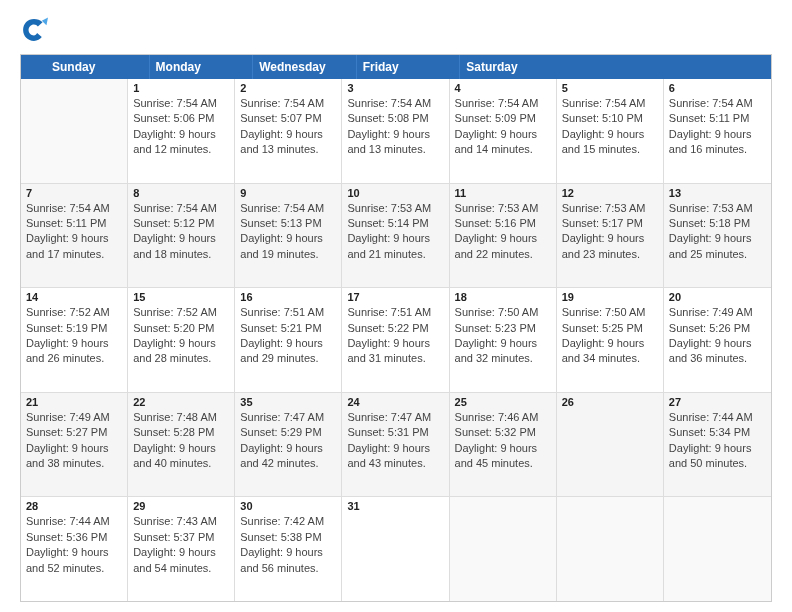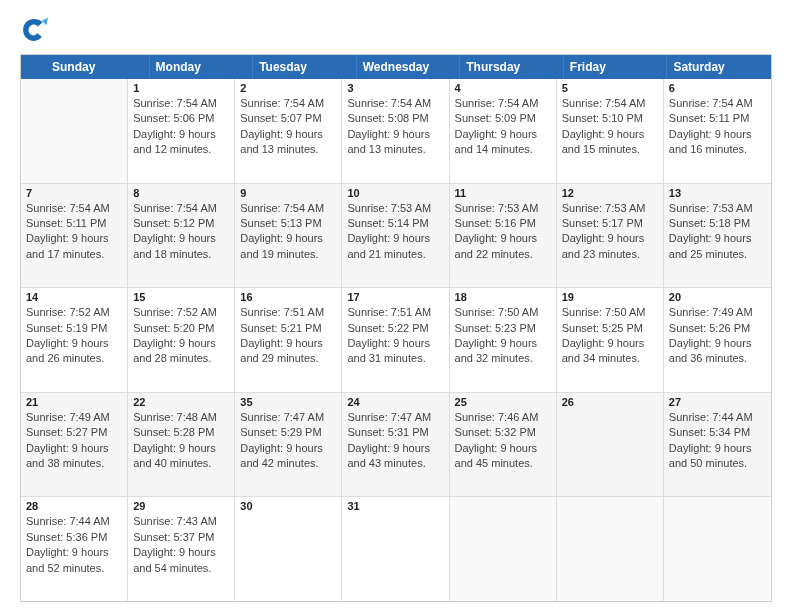--- a/index.html
+++ b/index.html
@@ -127,23 +127,21 @@
     <div class="title-block">
       <div class="month-title"></div>
       <div class="location"></div>
     </div>
   </div>
 
   <div class="calendar">
     <div class="cal-header">
     <div class="cal-header-cell">Sunday</div>
         <div class="cal-header-cell">Monday</div>
-        <div class="cal-header-cell">Tuesday</div>
         <div class="cal-header-cell">Wednesday</div>
-        <div class="cal-header-cell">Thursday</div>
         <div class="cal-header-cell">Friday</div>
         <div class="cal-header-cell">Saturday</div>
       </div>
     <div class="cal-body">
     <div class="cal-row">
           <div class="cal-cell empty"></div>
           <div class="cal-cell">
             <div class="day-number">1</div>
             <div class="day-info">Sunrise: 7:54 AM<br>Sunset: 5:06 PM<br>Daylight: 9 hours and 12 minutes.</div>
           </div>
@@ -261,20 +259,21 @@
           <div class="cal-cell">
             <div class="day-number">28</div>
             <div class="day-info">Sunrise: 7:44 AM<br>Sunset: 5:36 PM<br>Daylight: 9 hours and 52 minutes.</div>
           </div>
           <div class="cal-cell">
             <div class="day-number">29</div>
             <div class="day-info">Sunrise: 7:43 AM<br>Sunset: 5:37 PM<br>Daylight: 9 hours and 54 minutes.</div>
           </div>
           <div class="cal-cell">
             <div class="day-number">30</div>
+            <div class="day-info">Sunrise: 7:42 AM<br>Sunset: 5:38 PM<br>Daylight: 9 hours and 56 minutes.</div>
           </div>
           <div class="cal-cell">
             <div class="day-number">31</div>
           </div>
           <div class="cal-cell empty"></div>
           <div class="cal-cell empty"></div>
           <div class="cal-cell empty"></div>
         </div>
       </div>
   </div>

